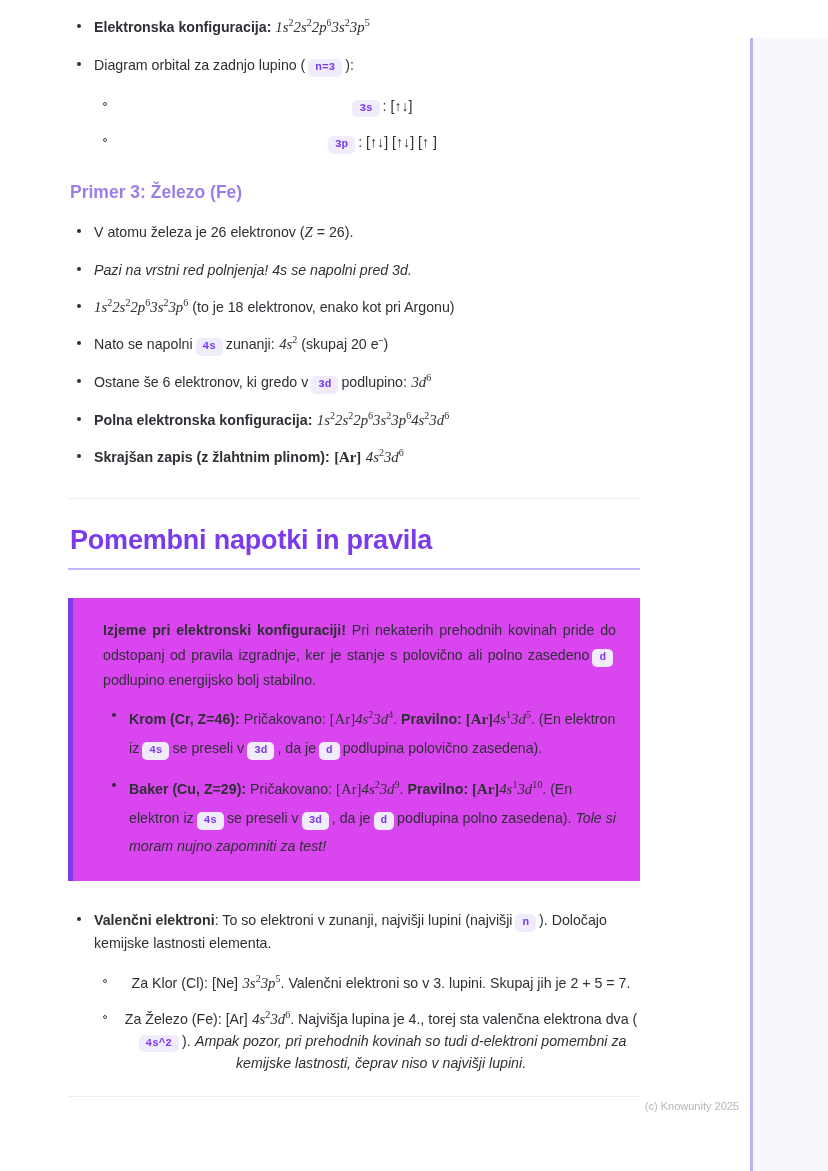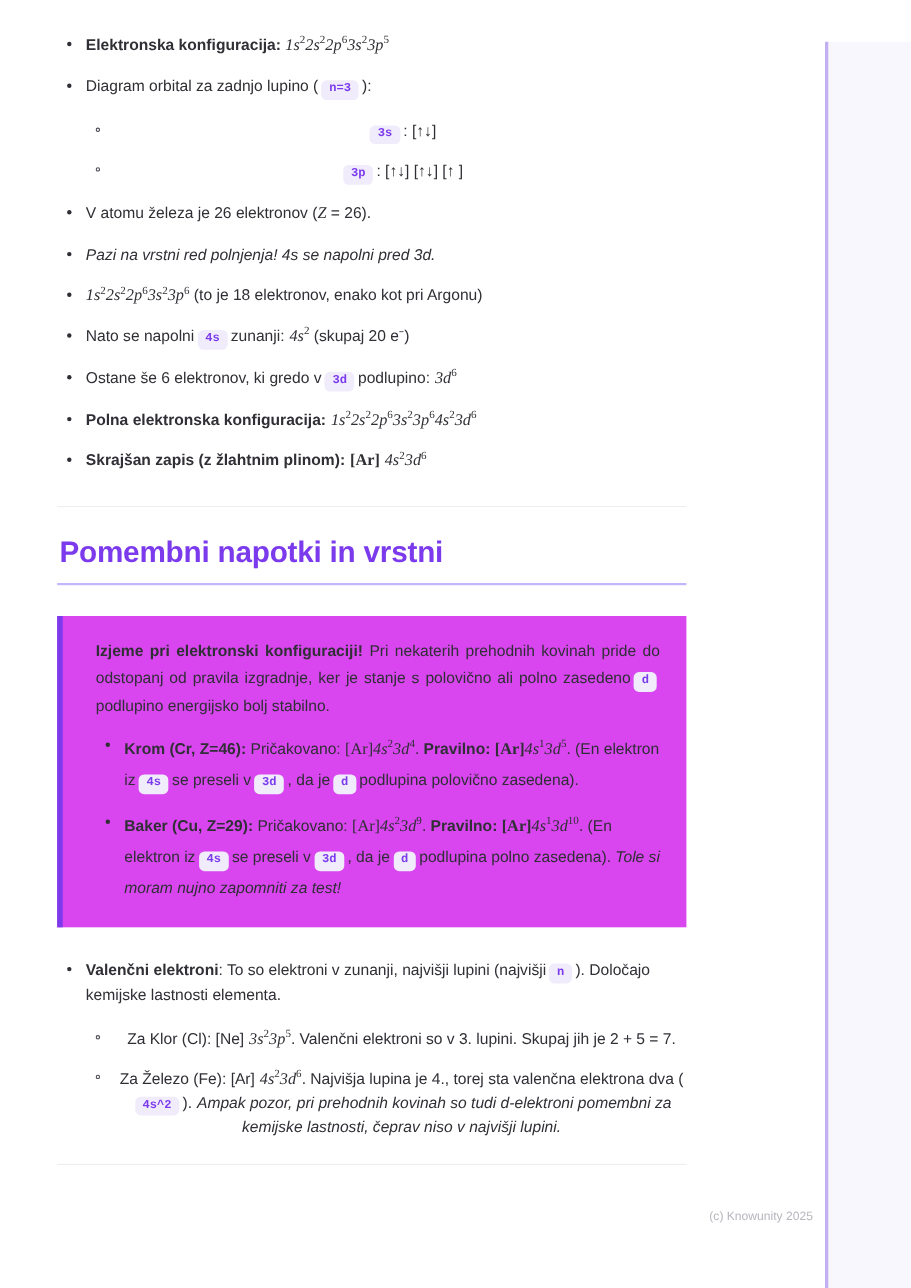--- a/index.html
+++ b/index.html
@@ -25,23 +25,23 @@
     bottom: 0;
     background: #f8f7fd;
     border-left: 3px solid #c3b0f0;
     box-sizing: border-box;
   }
 
   
   #content {
     position: absolute;
     top: 0;
-    left: 52px;
+    left: 68px;
     width: 572px;
-    padding-top: 30px;
+    padding-top: 16px;
     box-sizing: content-box;
   }
 
   
   .p, .li-text {
     font-size: 14.2px;
     line-height: 1.55;
     color: #2f2f35;
   }
   b, strong, .bold { font-weight: bold; }
@@ -203,20 +203,21 @@
         <li>
           <span class="chip">3s</span><span class="li-text">: [↑↓]</span>
         </li>
         <li>
           <span class="chip">3p</span><span class="li-text">: [↑↓] [↑↓] [↑ ]</span>
         </li>
       </ul>
     </li>
   </ul>
 
+  <h3 class="sub">Primer 3: Železo (Fe)</h3>
 
   <ul class="lvl1">
 
     <li>
       <span class="li-text"><span>V atomu železa je 26 elektronov (</span><span class="m">Z</span><span> = 26).</span></span>
     </li>
 
     <li>
       <span class="li-text ital">Pazi na vrstni red polnjenja! 4s se napolni pred 3d.</span>
     </li>
@@ -242,21 +243,21 @@
 
     <li>
       <b class="li-text">Skrajšan zapis (z žlahtnim plinom):</b>
       <b class="mr">[Ar]</b>
       <span class="m">4<span>s</span><sup>2</sup>3<span>d</span><sup>6</sup></span>
     </li>
   </ul>
 
   <hr class="rule-grey">
 
-  <h2 class="main">Pomembni napotki in vrstni</h2>
+  <h2 class="main">Pomembni napotki in pravila</h2>
   <hr class="rule-purple">
 
   <div class="callout">
     <p class="co-p"><b>Izjeme pri elektronski konfiguraciji!</b> <span>Pri nekaterih prehodnih kovinah pride do odstopanj od pravila izgradnje, ker je stanje s polovično ali polno zasedeno</span><span class="chip">d</span><span>podlupino energijsko bolj stabilno.</span></p>
 
     <ul class="lvl1">
 
       <li>
         <span class="li-text"><b>Krom (Cr, Z=46):</b>
           <span>Pričakovano:</span>

